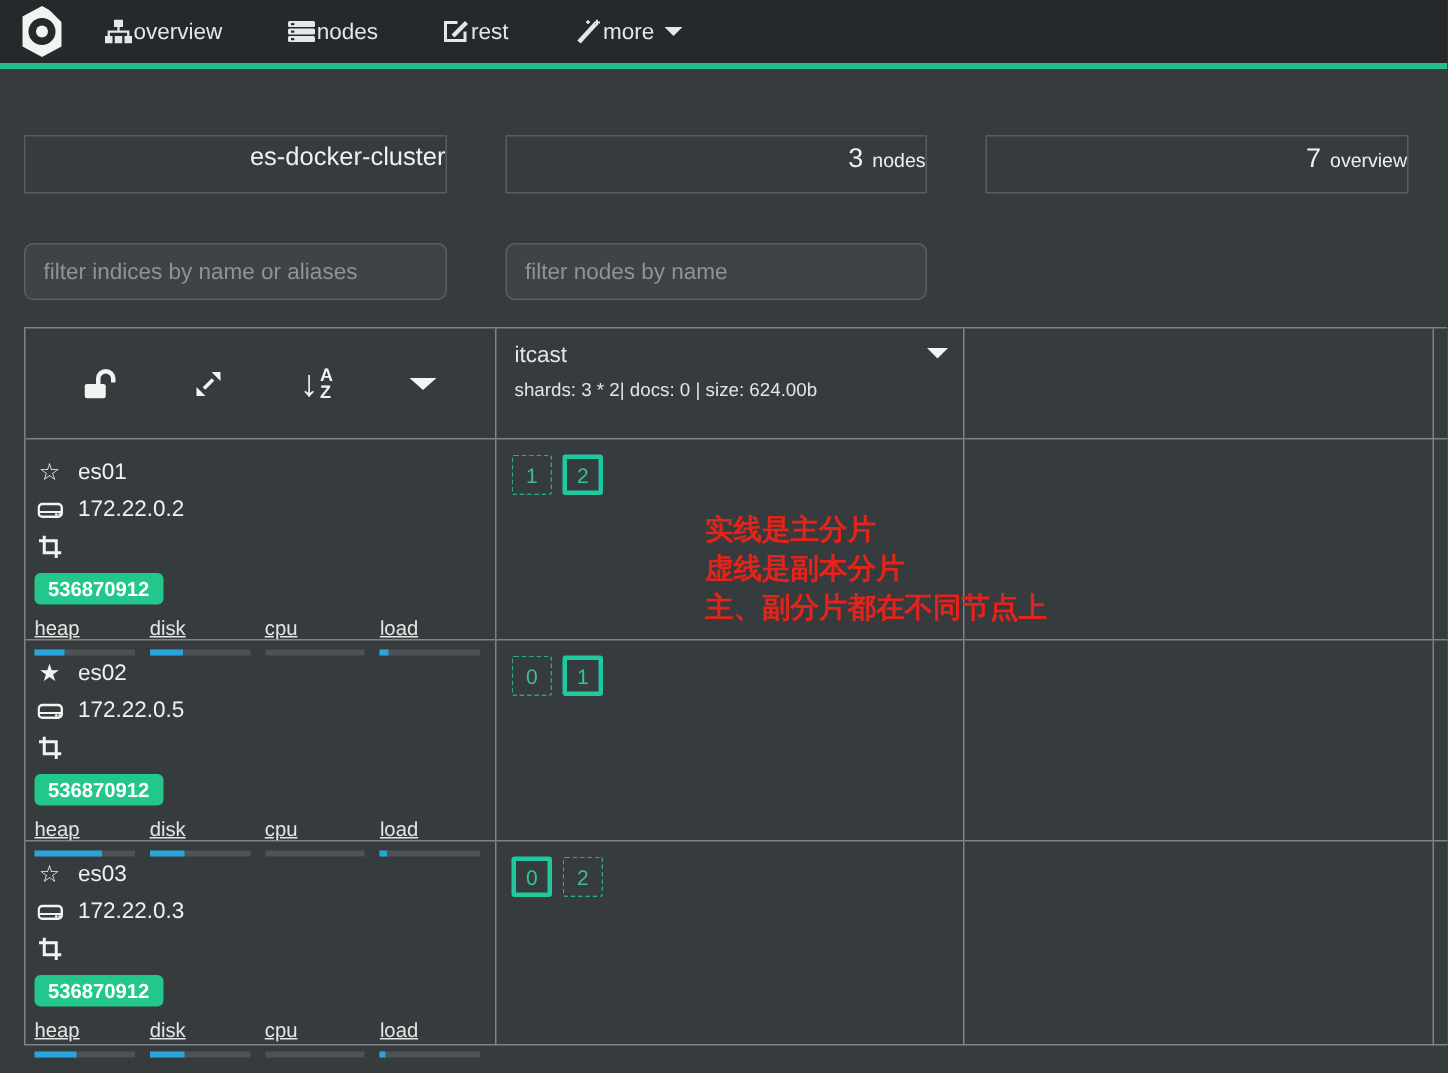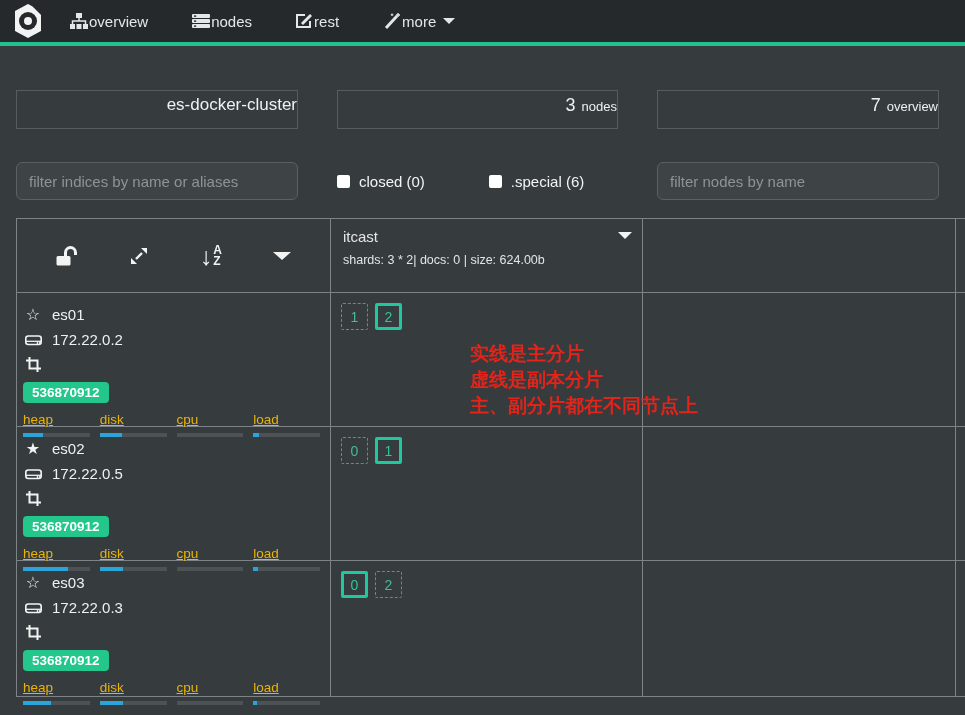--- a/index.html
+++ b/index.html
@@ -85,21 +85,21 @@
   .node-cell{ padding:9px 10px 0 6px; }
   .nrow{ display:flex; align-items:center; gap:9px; height:25px; font-size:15px; color:#eef1f1; }
   .nrow .ic{ width:20px; text-align:center; flex:none; display:flex; justify-content:center; }
   .star{ font-size:16px; color:#f2f4f4; }
   .badge{
     display:inline-block; background:#23c78b; color:#fff; font-weight:bold;
     font-size:13.5px; padding:3px 9px; border-radius:4px; margin:5px 0 7px;
   }
   .stats{ display:flex; gap:10px; }
   .stat{ width:68px; }
-  .stat-label{ font-size:13.5px; color:#eab308; text-decoration:underline; cursor:default; }
+  .stat-label{ font-size:13.5px; color:#e5e5e5; text-decoration:underline; cursor:default; }
   .bar-track{ height:4px; background:#4c5255; margin-top:5px; }
   .bar-fill{ height:100%; background:#29a5db; }
   
   .shard-cell{ padding:10px 10px; display:flex; gap:7px; align-items:flex-start; }
   .shard{
     width:27px; height:27px; display:flex; align-items:center; justify-content:center;
     font-size:14px; border-radius:2px; cursor:pointer;
   }
   .shard.primary{ border:3px solid #1ec9a0; color:#2cc79f; }
   .shard.replica{ border:1px dashed #2aa98c; color:#49b89c; }
@@ -167,30 +167,20 @@
     <span class="small">nodes</span>
   </div>
   <div class="sum-box">
     <span class="big">7</span>
     <span class="small">overview</span>
   </div>
 </section>
 
 <section class="filter-row">
   <input class="filter-input" type="text" placeholder="filter indices by name or aliases" style="">
-  <div class="checkbox-group">
-    <div class="checkbox-pair">
-      <span class="checkbox"></span>
-      <span class="checkbox-label">closed (0)</span>
-    </div>
-    <div class="checkbox-pair">
-      <span class="checkbox"></span>
-      <span class="checkbox-label">.special (6)</span>
-    </div>
-  </div>
   <input class="filter-input" type="text" placeholder="filter nodes by name" style="">
 </section>
 
 <section class="grid-table">
 
   <div class="cell hdr-icons">
     <svg width="22" height="20" viewBox="0 0 22 20" style="cursor:pointer">
       <rect x="0.5" y="10" width="14" height="9.5" rx="1.5" fill="#f2f4f4"></rect>
       <path d="M9.5 10 V6.5 a5 5 0 0 1 10 0 V9" stroke="#f2f4f4" stroke-width="3" fill="none"></path>
     </svg>

